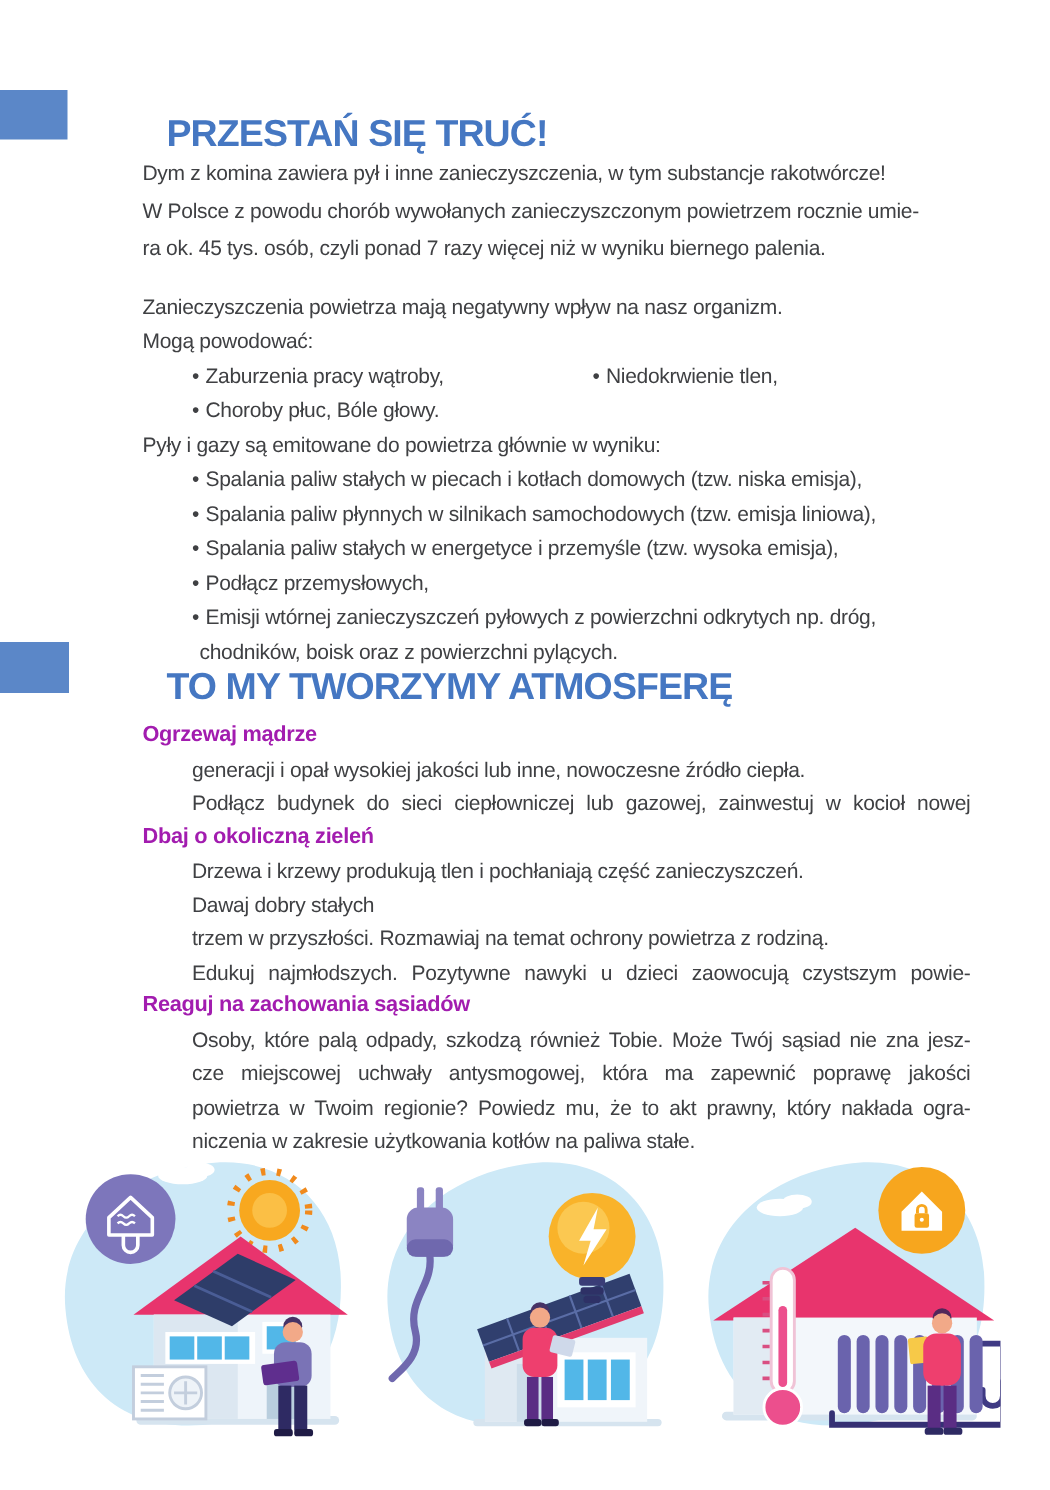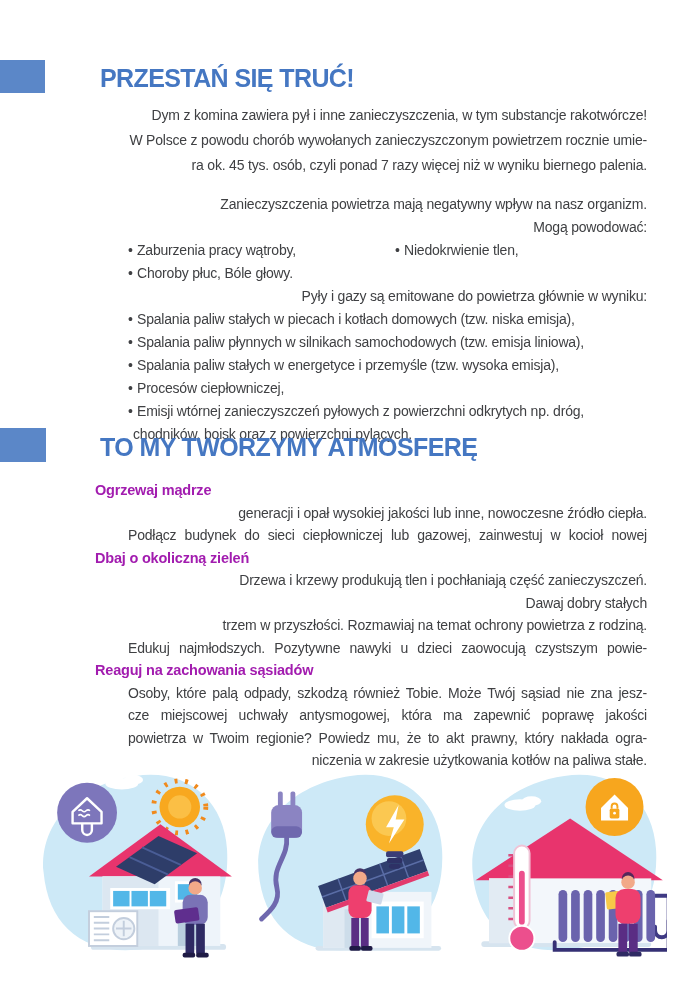--- a/index.html
+++ b/index.html
@@ -10,28 +10,28 @@
     font-family:"Liberation Sans","DejaVu Sans",sans-serif;
     color:#3f4043;
     overflow:hidden;
   }
   .marker{
     position:absolute;left:0;background:#5b87c8;
   }
   #marker-1{top:60px;width:45px;height:33px;}
   #marker-2{top:428px;width:46px;height:34px;}
   h1.sec-title{
-    position:absolute;left:95px;margin:5px;
+    position:absolute;left:95px;margin:16px;
     font-size:25px;line-height:30px;font-weight:bold;
     letter-spacing:-0.6px;color:#4577c2;
   }
   #title-1{top:58px;}
   #title-2{top:427px;}
   .textblock{position:absolute;left:95px;width:552px;font-size:14px;letter-spacing:-0.2px;}
-  .line{white-space:nowrap;text-align:right;}
+  .line{white-space:nowrap;}
   .line.fill{white-space:normal;text-align:justify;text-align-last:justify;overflow:hidden;}
   #intro{top:103px;}
   #intro .line{line-height:25px;}
   #effects{top:193px;}
   #effects .line{line-height:23px;}
   .cols{display:grid;grid-template-columns:267px auto;margin-left:33px;}
   .cols .cell{line-height:23px;position:relative;padding-left:9px;white-space:nowrap;}
   .cols .cell::before{content:"•";position:absolute;left:0;}
   #sources{top:285px;}
   #sources .line{line-height:23px;}
@@ -75,21 +75,21 @@
       <div class="cell">Choroby płuc, Bóle głowy.</div>
     </div>
   </div>
 
   <div id="sources" class="textblock">
     <div class="line">Pyły i gazy są emitowane do powietrza głównie w wyniku:</div>
     <div class="src-bullets">
       <div class="src-bullet">Spalania paliw stałych w piecach i kotłach domowych (tzw. niska emisja),</div>
       <div class="src-bullet">Spalania paliw płynnych w silnikach samochodowych (tzw. emisja liniowa),</div>
       <div class="src-bullet">Spalania paliw stałych w energetyce i przemyśle (tzw. wysoka emisja),</div>
-      <div class="src-bullet">Procesów ciepłowniczej,</div>
+      <div class="src-bullet">Podłącz przemysłowych,</div>
       <div class="src-bullet">Emisji wtórnej zanieczyszczeń pyłowych z powierzchni odkrytych np. dróg,</div>
     </div>
     <div class="src-cont">chodników, boisk oraz z powierzchni pylących.</div>
   </div>
 
   <div id="marker-2" class="marker"></div>
   <h1 id="title-2" class="sec-title">TO MY TWORZYMY ATMOSFERĘ</h1>
 
   <div id="tips" class="textblock">
     <div class="tip-heading">Ogrzewaj mądrze</div>

